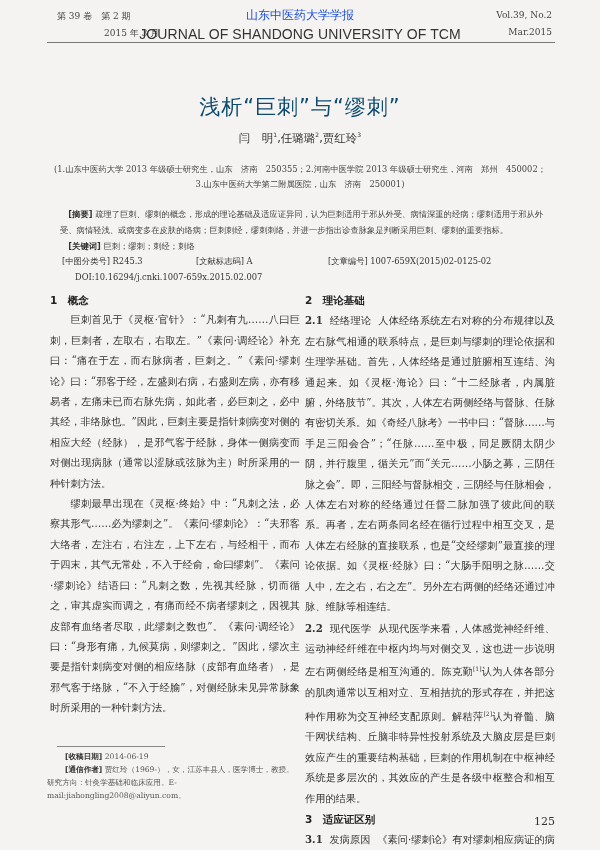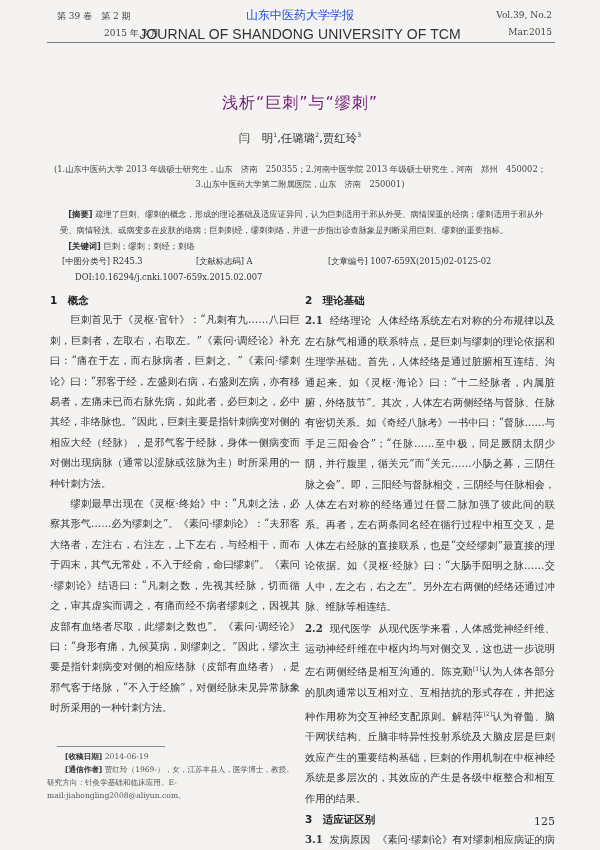--- a/index.html
+++ b/index.html
@@ -6,21 +6,21 @@
   body {
     width:600px; height:850px; overflow:hidden; background:#f4f3f1;
     font-family:"DejaVu Serif","Liberation Serif",serif; color:#222;
     position:relative;
   }
   .abs { position:absolute; }
   .hdr { font-size:9px; color:#444; }
   .hdr-title { font-size:12px; color:#1d4ed8; }
   .hdr-en { font-family:"Liberation Sans",sans-serif; font-size:14px; color:#333; letter-spacing:0.1px; }
   .rule { position:absolute; left:47px; width:508px; height:1px; background:#777; }
-  .title { font-family:"DejaVu Sans","Liberation Sans",sans-serif; font-size:16px; color:#701a75; left:0; width:600px; text-align:center; top:93px; letter-spacing:1px; }
+  .title { font-family:"DejaVu Sans","Liberation Sans",sans-serif; font-size:21px; color:#0c4a6e; left:0; width:600px; text-align:center; top:93px; letter-spacing:1px; }
   .authors { font-family:"DejaVu Sans","Liberation Sans",sans-serif; font-size:11.5px; left:0; width:600px; text-align:center; top:131px; color:#333; }
   .authors sup { font-size:6px; vertical-align:super; }
   .affil { font-size:8.3px; left:0; width:600px; text-align:center; color:#444; line-height:15px; }
   .abstract { left:60px; width:490px; font-size:8.3px; color:#444; line-height:16px; }
   .abstract .lbl { font-family:"DejaVu Sans",sans-serif; font-weight:bold; color:#333; }
   .meta { font-size:8.3px; color:#333; }
   .meta .lbl { font-family:"DejaVu Sans",sans-serif; }
   .col { position:absolute; width:250px; font-size:10.2px; line-height:20.4px; color:#333; text-align:justify; }
   .col p { margin:0; text-indent:2em; }
   .col h3 { margin:0; font-family:"DejaVu Sans",sans-serif; font-size:10.5px; font-weight:bold; line-height:20.4px; color:#222; }

